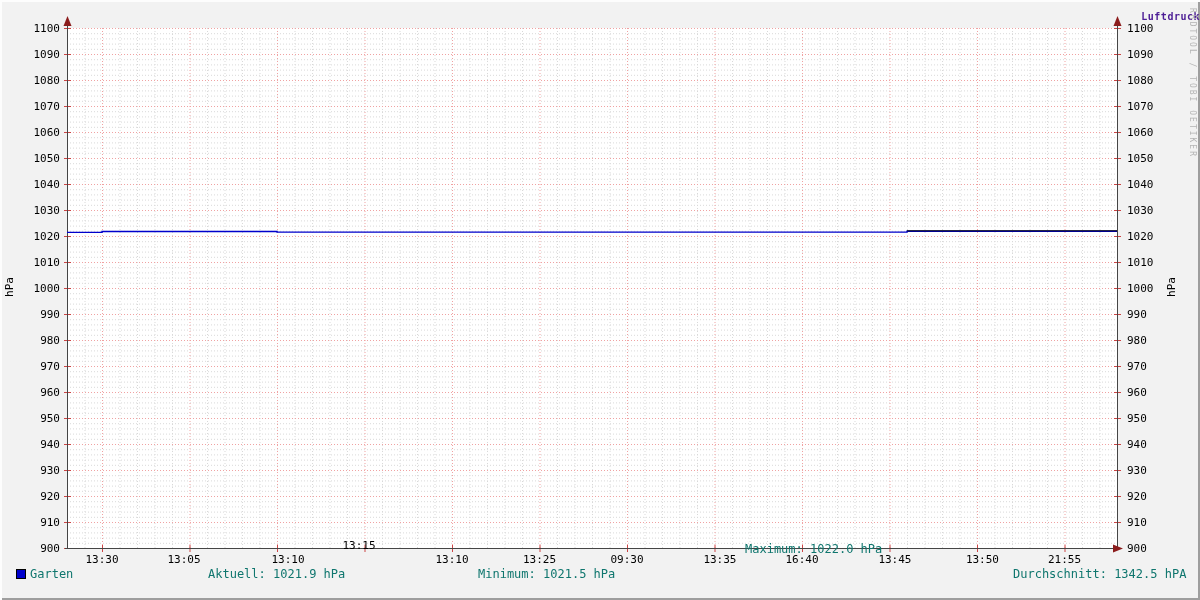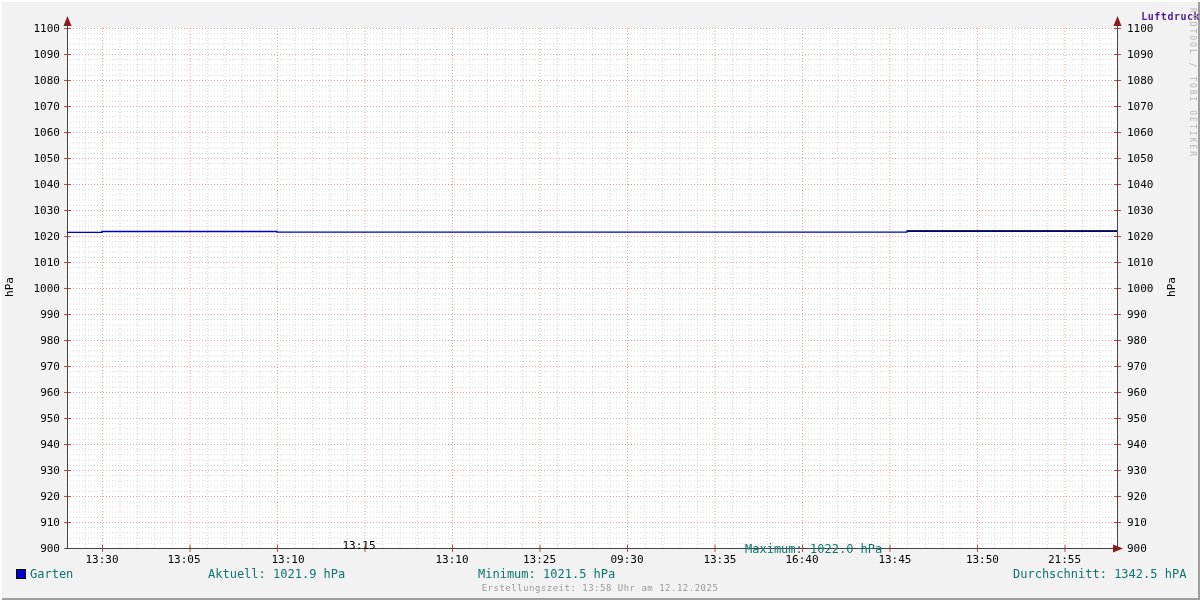--- a/index.html
+++ b/index.html
@@ -337,14 +337,13 @@
       <div class="tick" style="left: 1042.5px; top: 553px; width: 44px; text-align: center;">21:55</div>
     </div>
 
   <div class="swatch" style="background: rgb(0, 0, 204);"></div>
   <div class="legend-item lg-series">Garten</div>
   <div class="legend-item lg-stat0">Aktuell: 1021.9 hPa</div>
   <div class="legend-item lg-stat1">Minimum: 1021.5 hPa</div>
   <div class="legend-item lg-stat2">Maximum: 1022.0 hPa</div>
   <div class="legend-item lg-stat3">Durchschnitt: 1342.5 hPA</div>
 
-  <div class="footer">Erstellungszeit: 13:58 Uhr am 12.12.2025</div>
 </div>
 
 </body></html>

